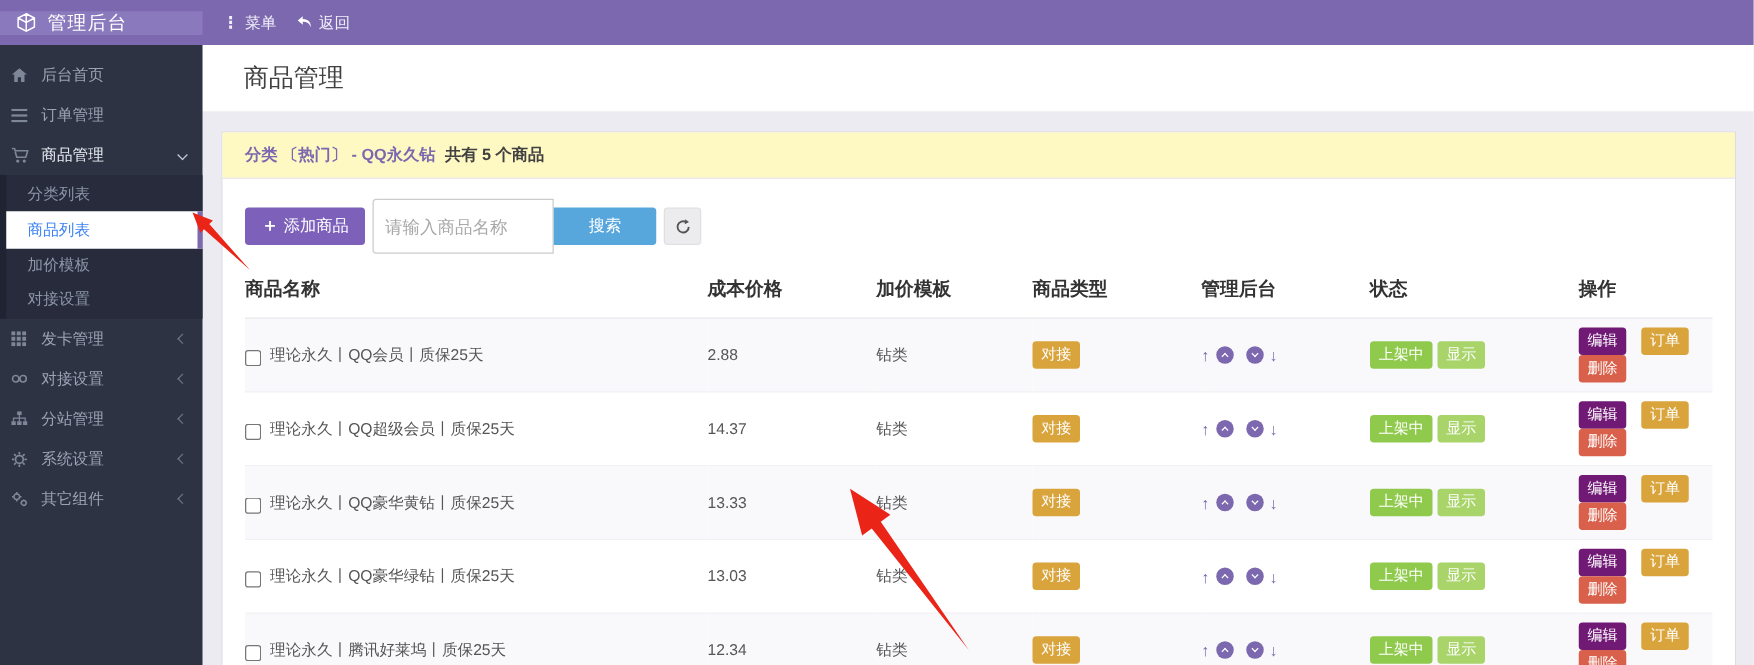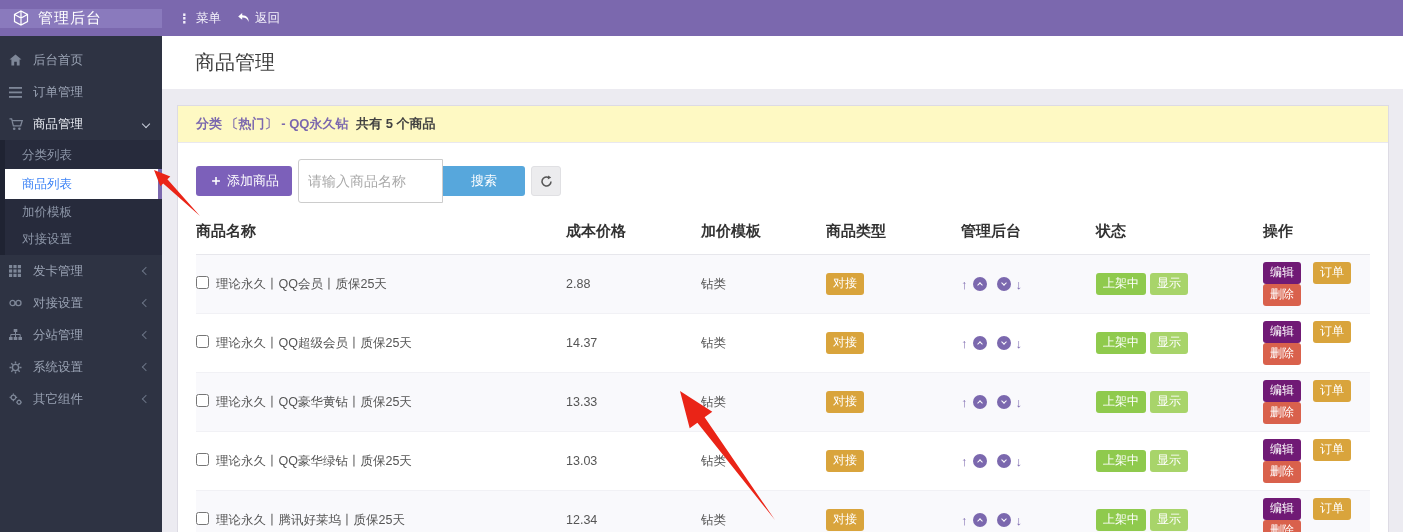--- a/index.html
+++ b/index.html
@@ -44,21 +44,21 @@
   .btn-add .plus { font-size:14px; margin-right:4px; font-weight:bold; }
   .search-input { height:44px; width:145px; margin-left:6px; border:1px solid #ccc; border-radius:3px 0 0 3px; padding:0 9px; font-size:14px; color:#000000; outline:none; font-family:inherit; }
   .search-input::placeholder { color:#a9a9a9; }
   .btn-search { height:30px; background:#57a7dc; color:#fff; border:none; border-radius:0 3px 3px 0; font-size:13px; padding:0 28px; cursor:pointer; }
   .btn-refresh { height:30px; width:30px; background:#ececee; border:1px solid #e0e0e3; border-radius:3px; margin-left:6px; cursor:pointer; display:flex; align-items:center; justify-content:center; color:#555; }
   
   table { border-collapse:collapse; width:100%; table-layout:fixed; }
   thead th { text-align:left; font-size:15px; color:#333; padding:7px 0 13px; border-bottom:1px solid #e7e7ec; }
   tbody td { font-size:12.5px; color:#555; padding:7px 0; border-bottom:1px solid #f1f1f5; height:32px; }
   tbody tr:nth-child(odd) { background:#f9f9fc; }
-  .name-cell { display:flex; align-items:flex-start; }
+  .name-cell { display:flex; align-items:flex-end; }
   .name-cell input { margin-right:7px; }
   .badge { display:inline-block; color:#fff; font-size:12px; padding:2px 7px 3px; border-radius:3px; }
   .b-type { background:#d9a43c; }
   .b-on { background:#8fca4d; margin-right:4px; }
   .b-show { background:#a8d46a; }
   .b-edit { background:#701a75; margin-right:12px; cursor:pointer; }
   .b-order { background:#d9a43c; margin-right:2px; cursor:pointer; }
   .b-del { background:#d9614c; cursor:pointer; }
   
   .sorters { display:flex; align-items:center; }

